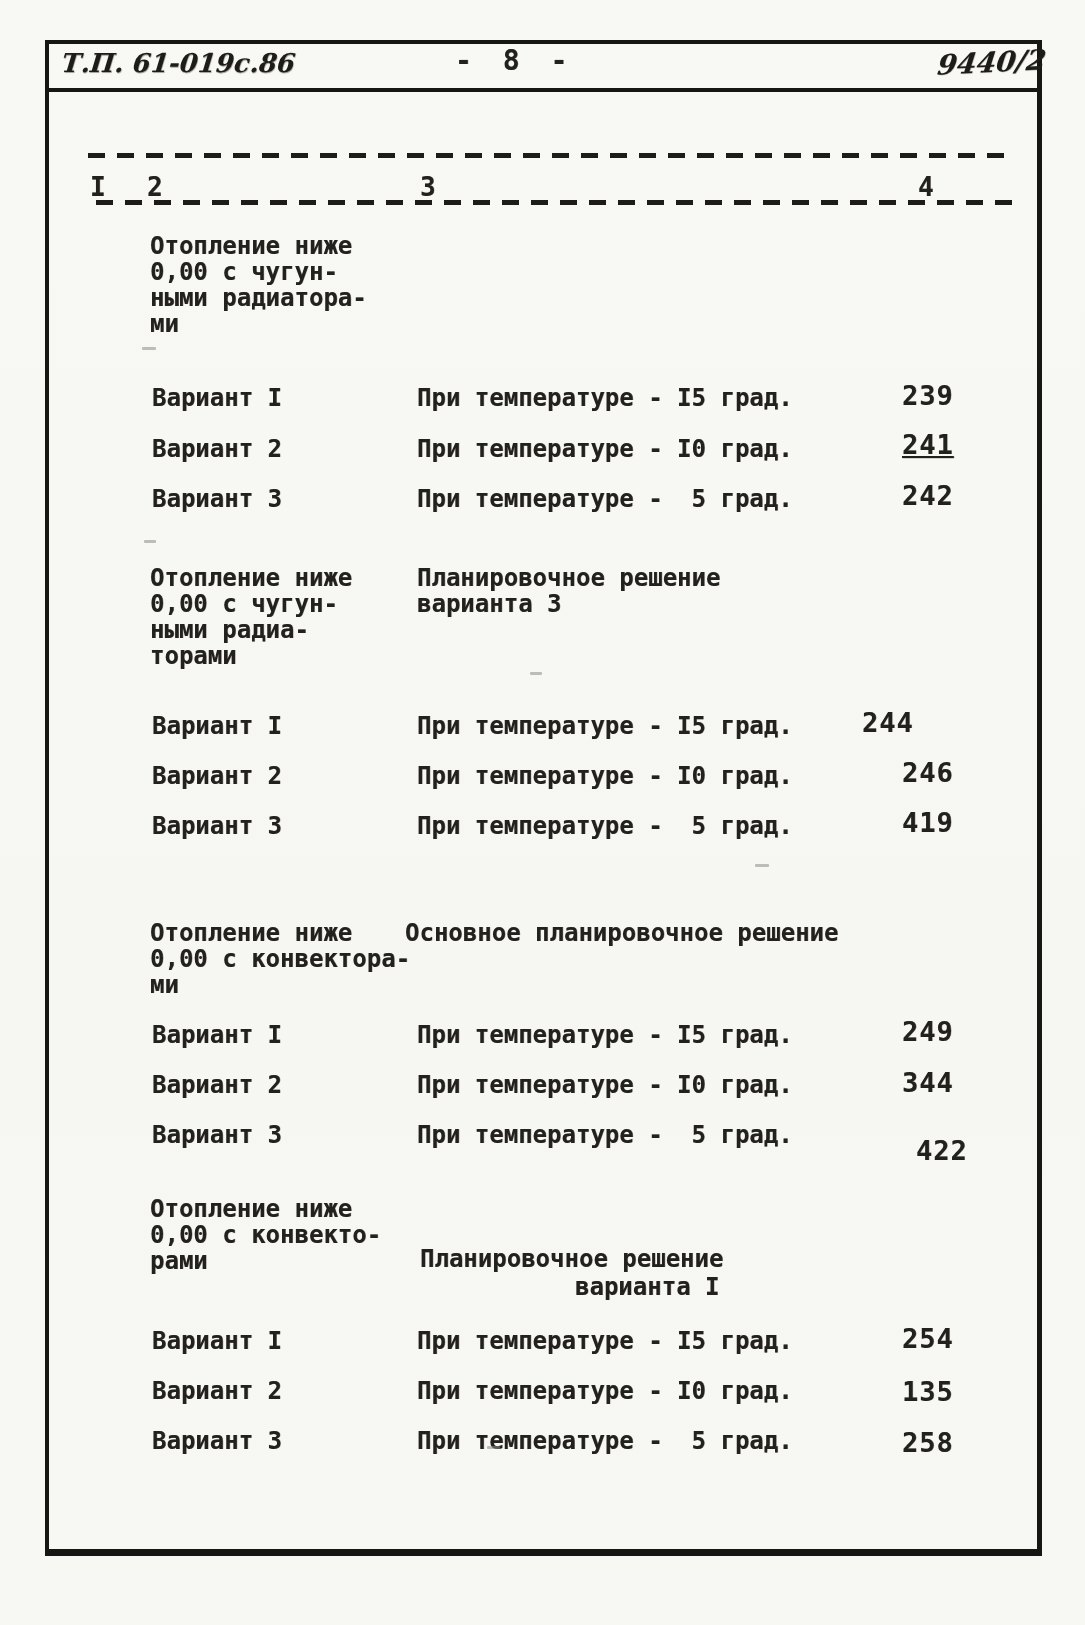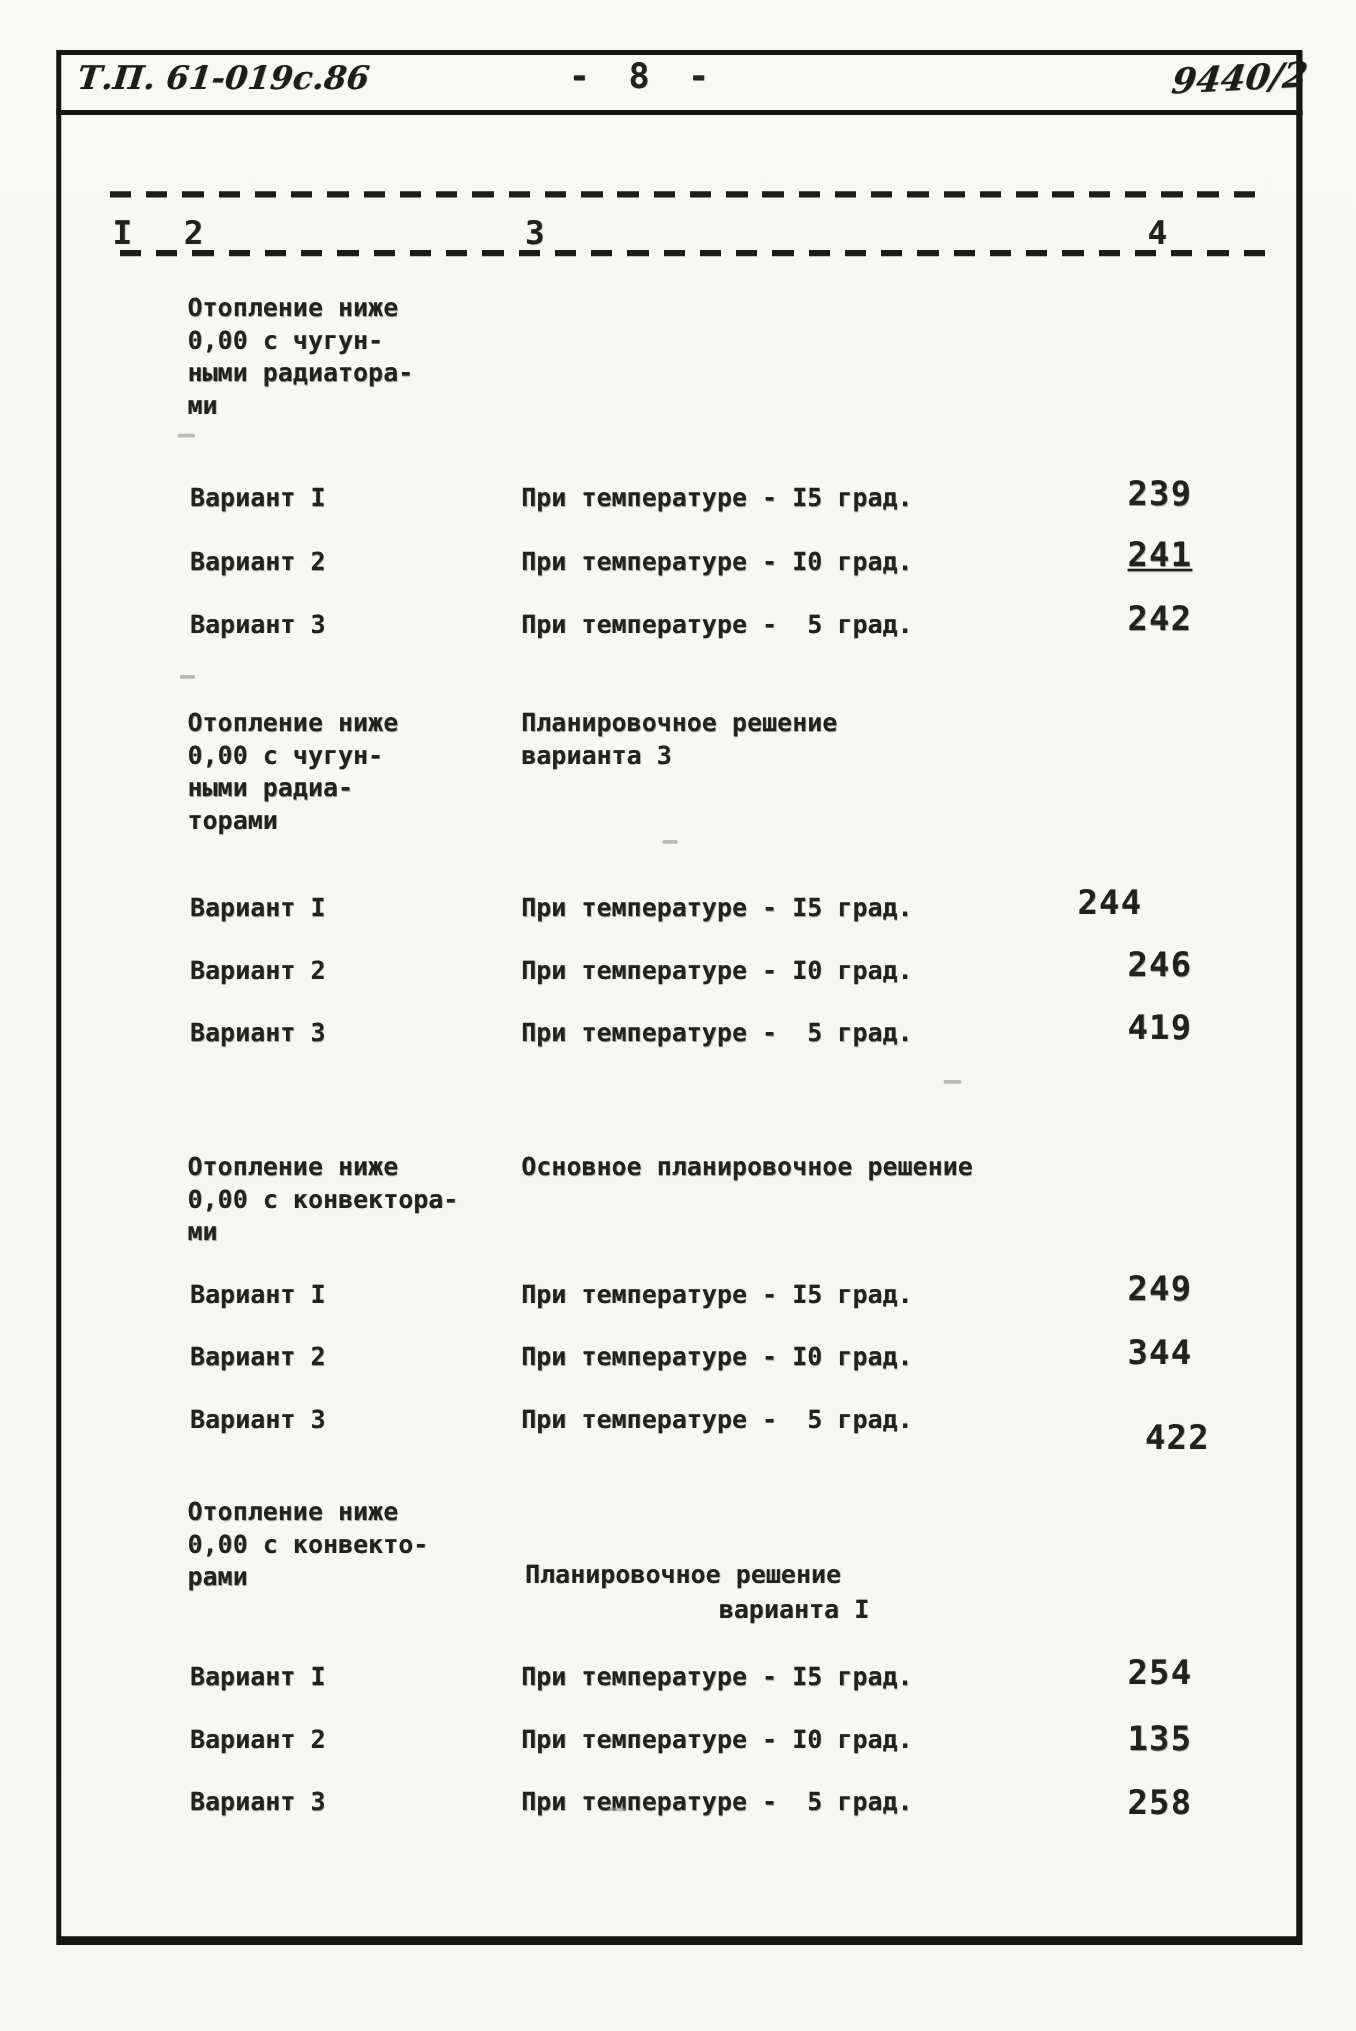--- a/index.html
+++ b/index.html
@@ -15,21 +15,21 @@
     border:4px solid #161614; border-bottom-width:7px; border-right-width:5px;
     box-sizing:border-box;
   }
   .header-band {
     position:absolute; left:45px; top:40px; width:997px; height:52px;
     border-bottom:4px solid #161614; box-sizing:border-box;
   }
   
   .t {
     position:absolute; color:#23211c; font-weight:bold;
-    font-size:20px; line-height:26px; white-space:pre;
+    font-size:24px; line-height:26px; white-space:pre;
     text-shadow:0.5px 0.4px 0.6px rgba(35,33,28,0.45);
   }
   .lines { white-space:pre-line; }
   .num { font-size:27px; letter-spacing:1px; }
   .colnum { font-size:26px; }
   
   .hand {
     position:absolute; color:#1d1c1a; font-family:"DejaVu Serif", serif;
     font-style:italic; font-weight:bold; white-space:pre;
     text-shadow:0.5px 0.5px 0.7px rgba(30,28,24,0.4);
@@ -102,21 +102,21 @@
   <span class="t" style="left:417px; top:763px;">При температуре - I0 град.</span>
   <span class="t num" style="left:902px; top:760px;">246</span>
 
   <span class="t" style="left:152px; top:813px;">Вариант 3</span>
   <span class="t" style="left:417px; top:813px;">При температуре -  5 град.</span>
   <span class="t num" style="left:902px; top:810px;">419</span>
 
   <div class="t lines" style="left:150px; top:920px;">Отопление ниже
 0,00 с конвектора-
 ми</div>
-  <div class="t lines" style="left:417px; top:920px;text-align:center;">Основное планировочное решение</div>
+  <div class="t lines" style="left:405px; top:920px;text-align:center;">Основное планировочное решение</div>
 
   <span class="t" style="left:152px; top:1022px;">Вариант I</span>
   <span class="t" style="left:417px; top:1022px;">При температуре - I5 град.</span>
   <span class="t num" style="left:902px; top:1019px;">249</span>
 
   <span class="t" style="left:152px; top:1072px;">Вариант 2</span>
   <span class="t" style="left:417px; top:1072px;">При температуре - I0 град.</span>
   <span class="t num" style="left:902px; top:1070px;">344</span>
 
   <span class="t" style="left:152px; top:1122px;">Вариант 3</span>

